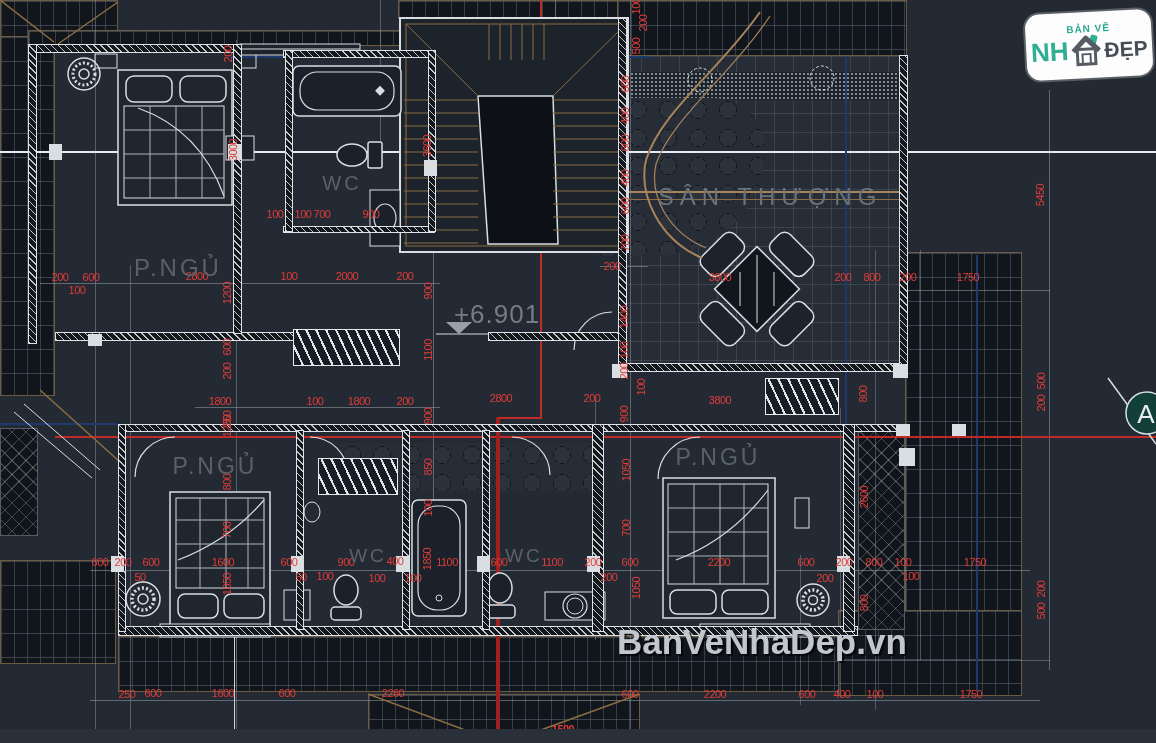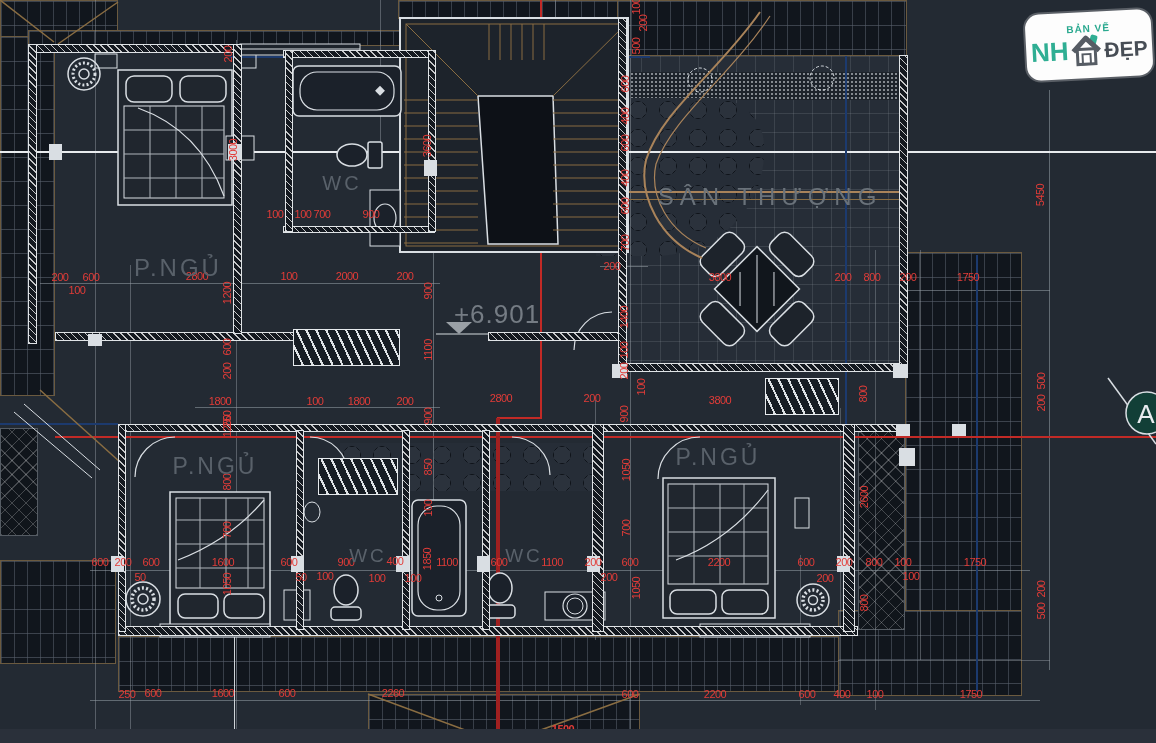--- a/index.html
+++ b/index.html
@@ -432,20 +432,21 @@
   <div class="rlabel" style="left:178px;top:268px;font-size:24px;">P.NGỦ</div>
   <div class="rlabel" style="left:342px;top:183px;font-size:20px;">WC</div>
   <div class="rlabel" style="left:770px;top:197px;font-size:24px;letter-spacing:6px;color:#6a727a;">SÂN THƯỢNG</div>
   <div class="rlabel" style="left:215px;top:466px;font-size:23px;">P.NGỦ</div>
   <div class="rlabel" style="left:718px;top:457px;font-size:23px;">P.NGỦ</div>
   <div class="rlabel" style="left:368px;top:556px;font-size:19px;">WC</div>
   <div class="rlabel" style="left:524px;top:556px;font-size:19px;">WC</div>
   <div class="rlabel" style="left:497px;top:314px;font-size:26px;letter-spacing:1px;color:#757c84;">+6.901</div>
   <div id="marker-a" style="left:1146px;top:414px;">A</div>
 
+  <div class="wm" style="left:617px;top:622px;font-size:35px;">BanVeNhaDep.vn</div>
   <div id="footerbar"></div>
 
   <div id="logo">
     <div class="logo-top">BẢN VẼ</div>
     <div class="logo-row">
       <span class="logo-nh">NH</span>
       <svg width="34" height="34" viewBox="0 0 34 34">
         <rect x="21" y="1" width="7" height="11" rx="2" fill="#2fae93" transform="rotate(18 24 6)"></rect>
         <path d="M4,17 L17,4 L30,17" fill="none" stroke="#565c64" stroke-width="5" stroke-linejoin="round"></path>
         <rect x="8" y="15" width="18" height="15" fill="#ffffff" stroke="#565c64" stroke-width="3"></rect>

